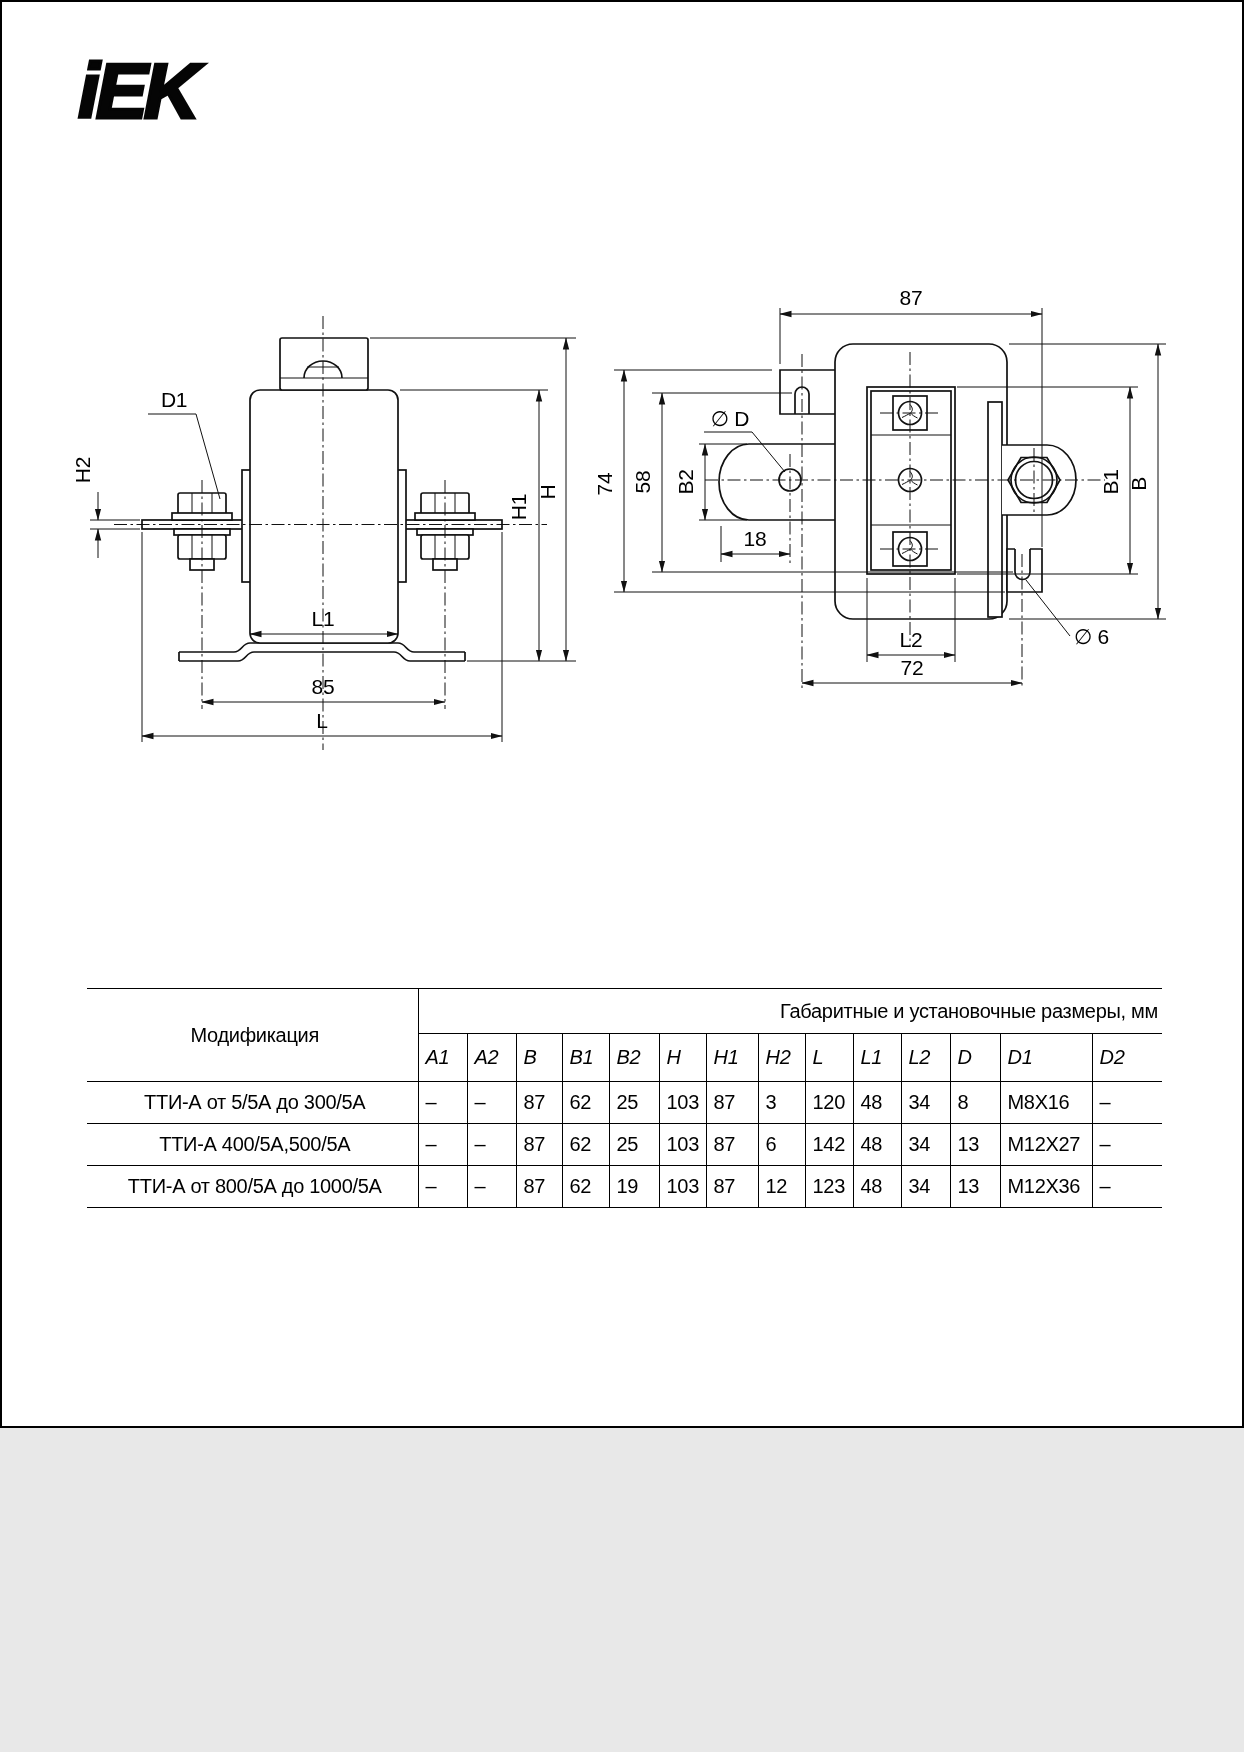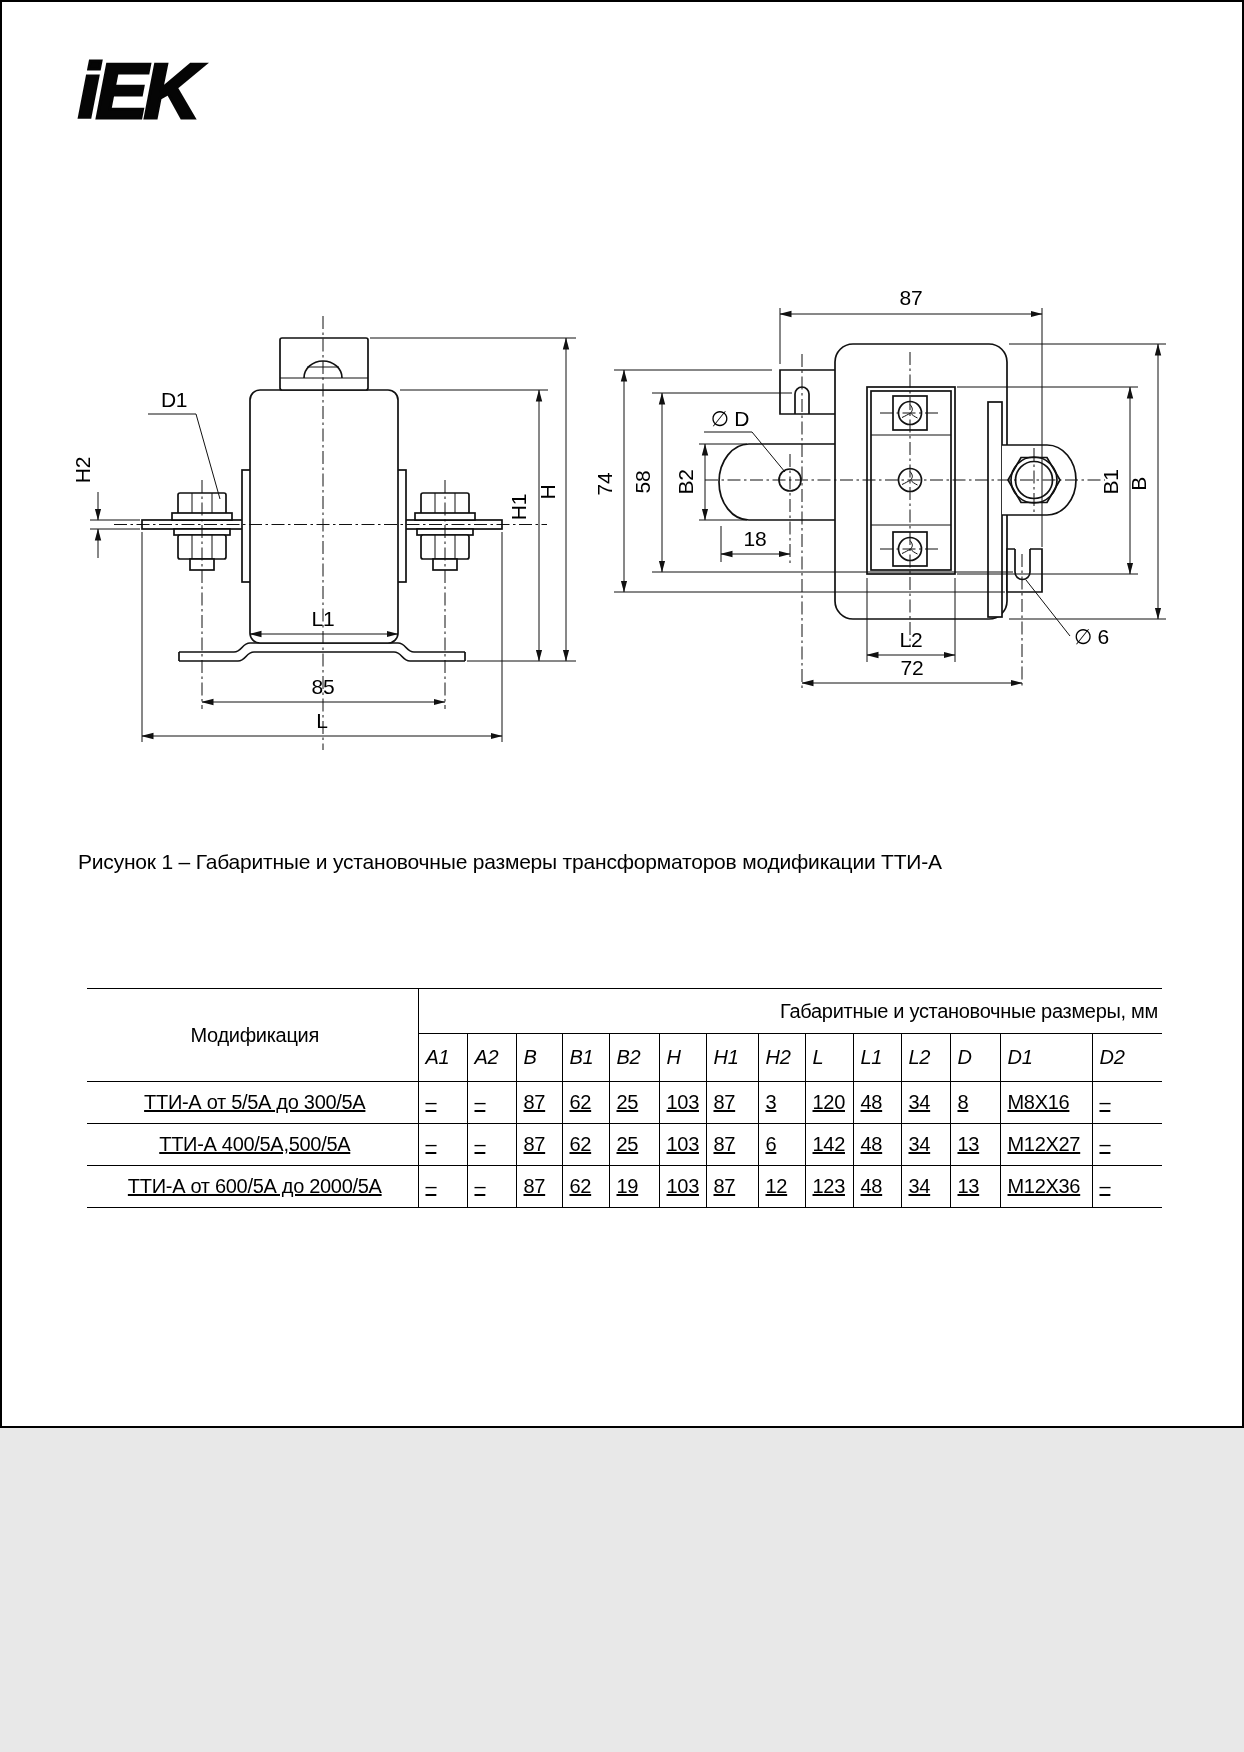--- a/index.html
+++ b/index.html
@@ -35,21 +35,21 @@
     table-layout:fixed;
     font-size:20px;letter-spacing:-0.3px;
   }
   .dims th,.dims td{
     font-weight:normal;text-align:left;vertical-align:middle;
     padding:2px 4px 2px 7px;white-space:nowrap;overflow:hidden;
   }
   .dims .vline{border-left:1.5px solid #000;}
   .dims .grp{border-bottom:1.5px solid #000;height:40px;text-align:right;}
   .dims .hdr2 th{height:43px;font-style:italic;}
-  .dims tr.brow{border-top:1.5px solid #000;text-decoration:underline;}
+  .dims tr.brow{border-top:1.5px solid #000;}
   .dims tr.brow td{height:37px;}
   .dims .mod{padding-left:9px;text-align:center;}
 </style>
 </head>
 <body>
 
 <div class="page">
 
   <svg class="logo-svg" width="180" height="90">
     <text x="8" y="72" style="font:italic 700 78px 'Liberation Sans',sans-serif;letter-spacing:-4px" fill="#050505" stroke="#050505" stroke-width="3">iEK</text>
@@ -244,21 +244,20 @@
         <line class="th" x1="1007" y1="617" x2="1164" y2="617"></line>
         <line class="th" x1="1156" y1="342" x2="1156" y2="617" marker-start="url(#arr)" marker-end="url(#arr)"></line>
         <text class="dt" transform="rotate(-90 1144 482)" x="1144" y="482">B</text>
 
         <line class="th" x1="1024" y1="578" x2="1068" y2="634"></line>
         <text class="dt dts" x="1072" y="642">∅ 6</text>
       </g>
     </g>
   </svg>
 
-  <div class="caption">Рисунок 1 – Габаритные и установочные размеры трансформаторов модификации ТТИ-А</div>
 
   <table class="dims">
     <colgroup>
       <col style="width:331px">
         <col style="width:49px">
         <col style="width:49px">
         <col style="width:46px">
       <col style="width:47px">
         <col style="width:50px">
         <col style="width:47px">
@@ -320,21 +319,21 @@
         <td class="vline">87</td>
         <td class="vline">6</td>
         <td class="vline">142</td>
         <td class="vline">48</td>
         <td class="vline">34</td>
         <td class="vline">13</td>
         <td class="vline">M12X27</td>
         <td class="vline">–</td>
       </tr>
       <tr class="brow">
-        <td class="mod">ТТИ-А от  600/5А до 2000/5А</td>
+        <td class="mod">ТТИ-А от  800/5А до 1000/5А</td>
         <td class="vline">–</td>
         <td class="vline">–</td>
         <td class="vline">87</td>
         <td class="vline">62</td>
         <td class="vline">19</td>
         <td class="vline">103</td>
         <td class="vline">87</td>
         <td class="vline">12</td>
         <td class="vline">123</td>
         <td class="vline">48</td>

